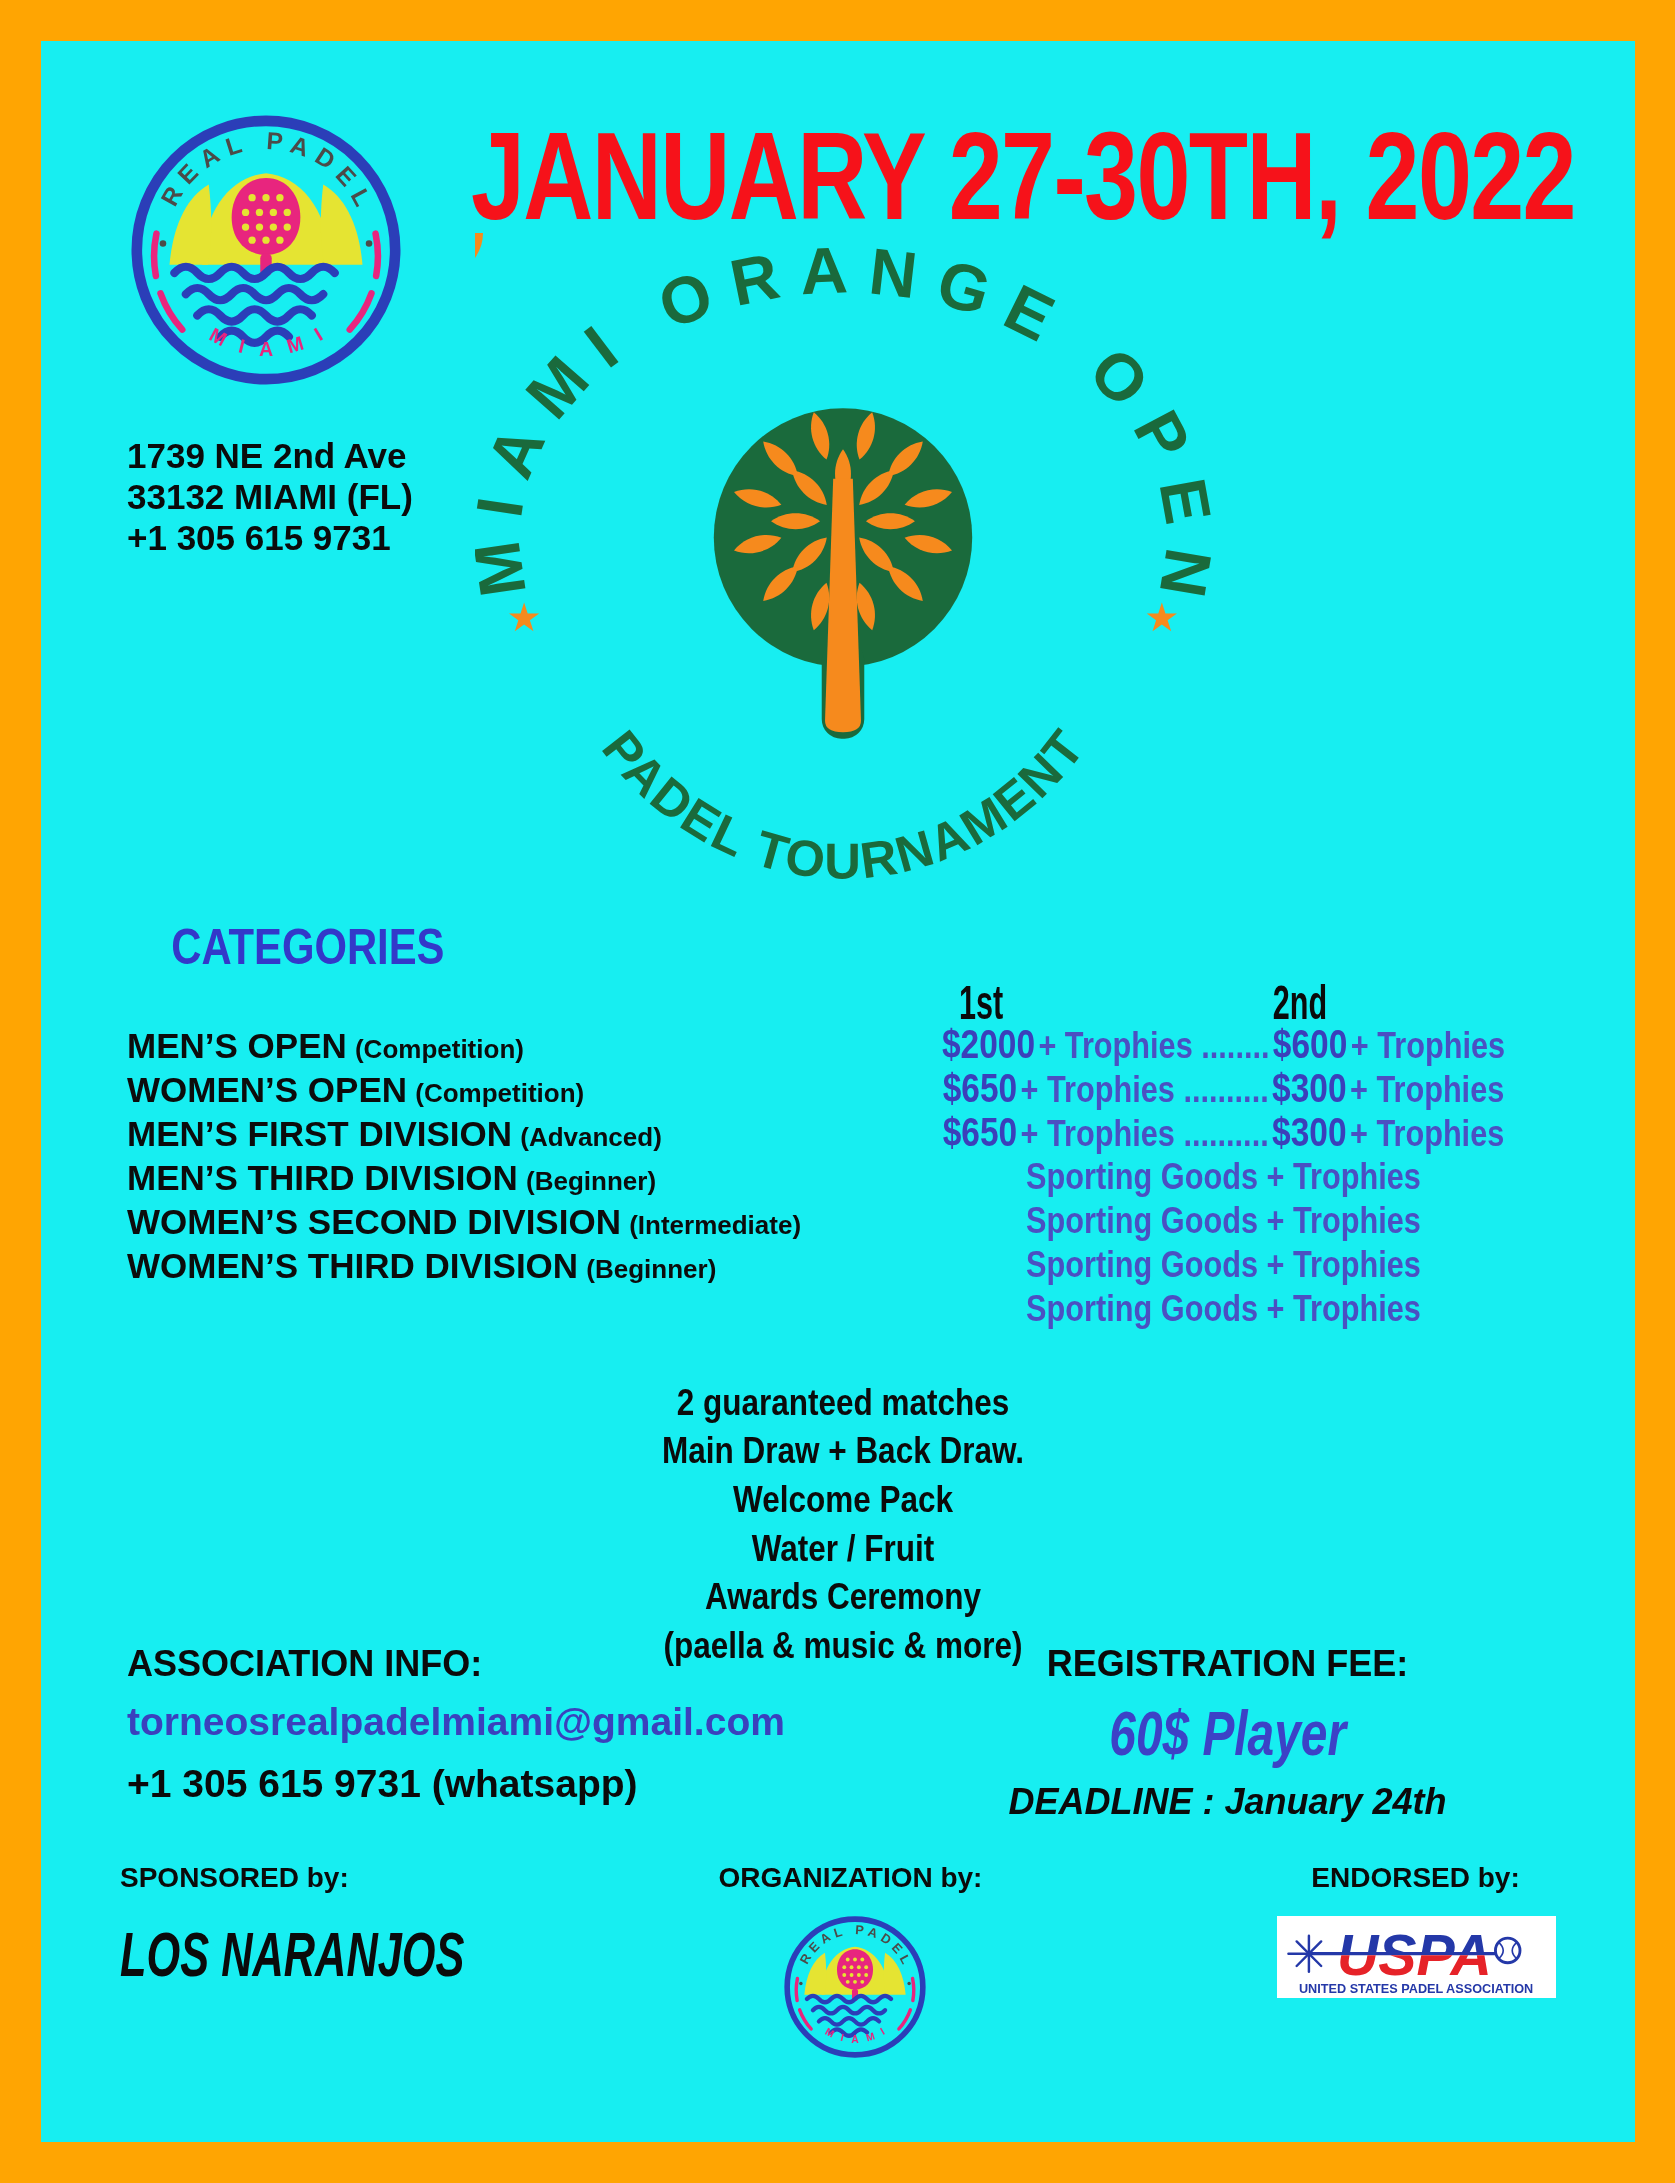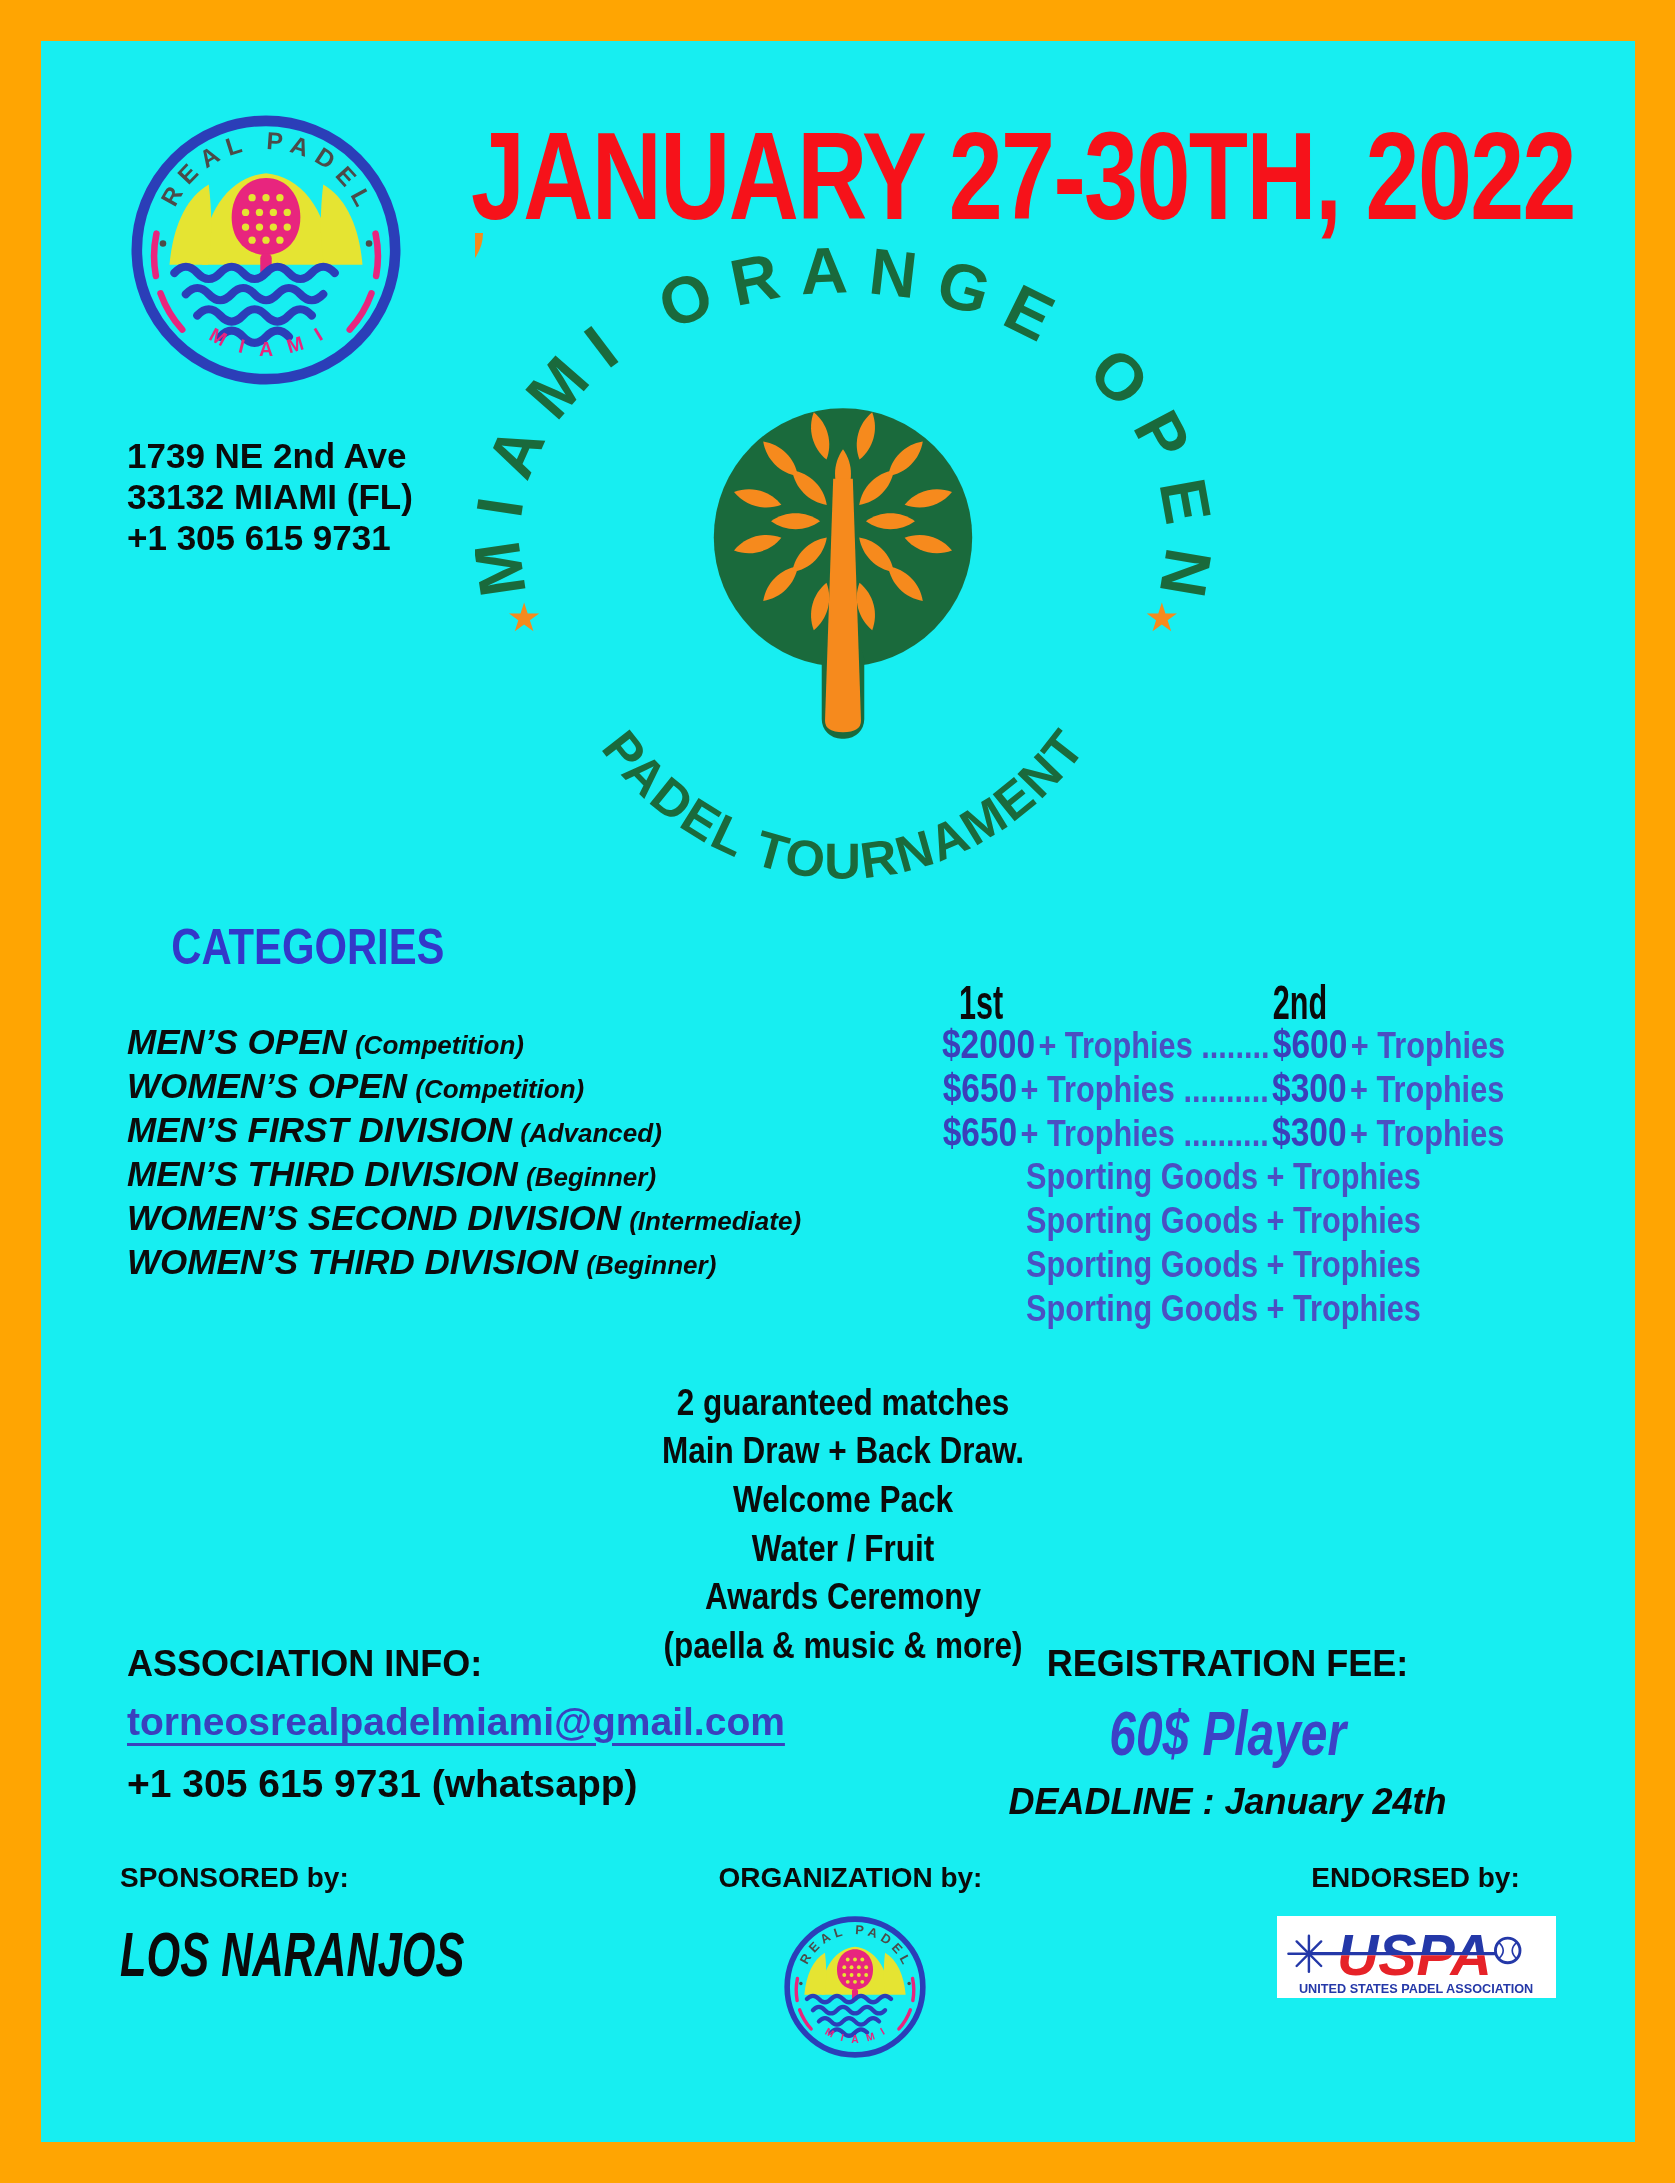--- a/index.html
+++ b/index.html
@@ -19,38 +19,38 @@
   .sec-heading > span { display:inline-block; transform:scale(0.95,1.15); transform-origin:center top; }
   .cat-heading { left:123px; top:877px; width:573px; }
   .prize-heading { left:861px; top:877px; width:573px; }
 
   .col-label { font-size:36px; font-weight:700; color:#0B0B0B; }
   .col-label > span { display:inline-block; transform:scale(0.85,1.35); transform-origin:center top; }
   .col-1st { left:914px; top:933px; width:164px; }
   .col-2nd { left:1227px; top:933px; width:164px; }
 
   .cat-list { left:86px; top:979px; }
-  .cat-row { height:44px; line-height:44px; white-space:nowrap;font-style:italic; }
+  .cat-row { height:44px; line-height:52px; white-space:nowrap; }
   .cat-name { font-size:35px; font-weight:800; color:#0C0C0C; }
   .cat-level { font-size:26px; font-weight:700; color:#0C0C0C; margin-left:8.2px; }
 
   .prize-list { left:810px; top:979px; width:745px; }
   .prize-row { height:44px; line-height:44px; text-align:center; white-space:nowrap;
                transform:scale(0.93,1.12); transform-origin:center top; }
   .amt { font-size:36px; font-weight:800; color:#3B40BA; }
   .ptxt { font-size:33px; font-weight:700; color:#4B50C2; }
 
   .includes { left:393px; top:1336px; width:818px; text-align:center; color:#0B0B0B;
               font-size:35px; font-weight:700; line-height:45px;
               transform:scale(0.9,1.08); transform-origin:center top; }
 
   .reg-info { left:86px; top:1602px; }
   .reg-label { font-size:36px; font-weight:800; color:#0B0B0B; }
   .reg-email { display:inline-block; margin-top:14.7px; font-size:39px; font-weight:700; color:#3A41BD;
-               text-decoration:underline; text-underline-offset:8.2px; }
+               text-underline-offset:8.2px; }
   .reg-phone { margin-top:18px; font-size:39px; font-weight:800; color:#0B0B0B; }
 
   .reg-fee { left:933px; top:1602px; width:507px; text-align:center; }
   .fee-value { margin-top:11.5px; font-size:52px; font-weight:800; font-style:italic; color:#3C42C6; }
   .fee-value > span { display:inline-block; transform:scale(0.92,1.2); transform-origin:center top; }
   .fee-deadline { margin-top:24.5px; font-size:36px; font-weight:800; font-style:italic; color:#0B0B0B; }
 
   .foot-label { top:1821px; font-size:28px; font-weight:600; color:#0B0B0B; }
   .sp-label { left:79px; width:426px; }
   .org-label { left:605px; width:409px; text-align:center; }

